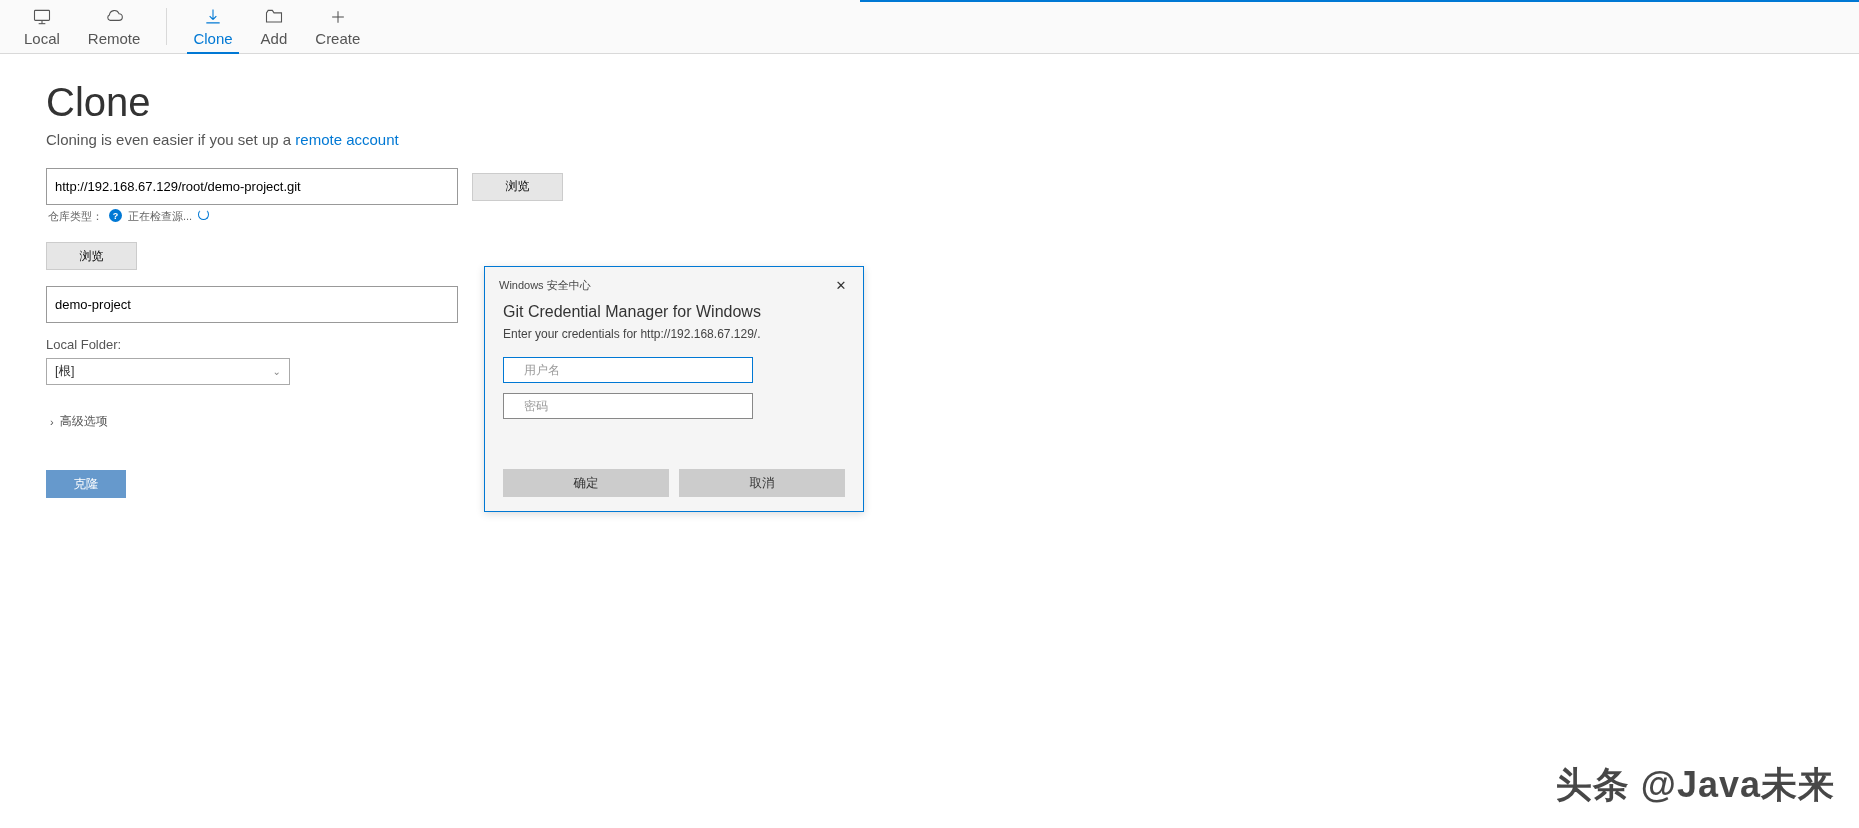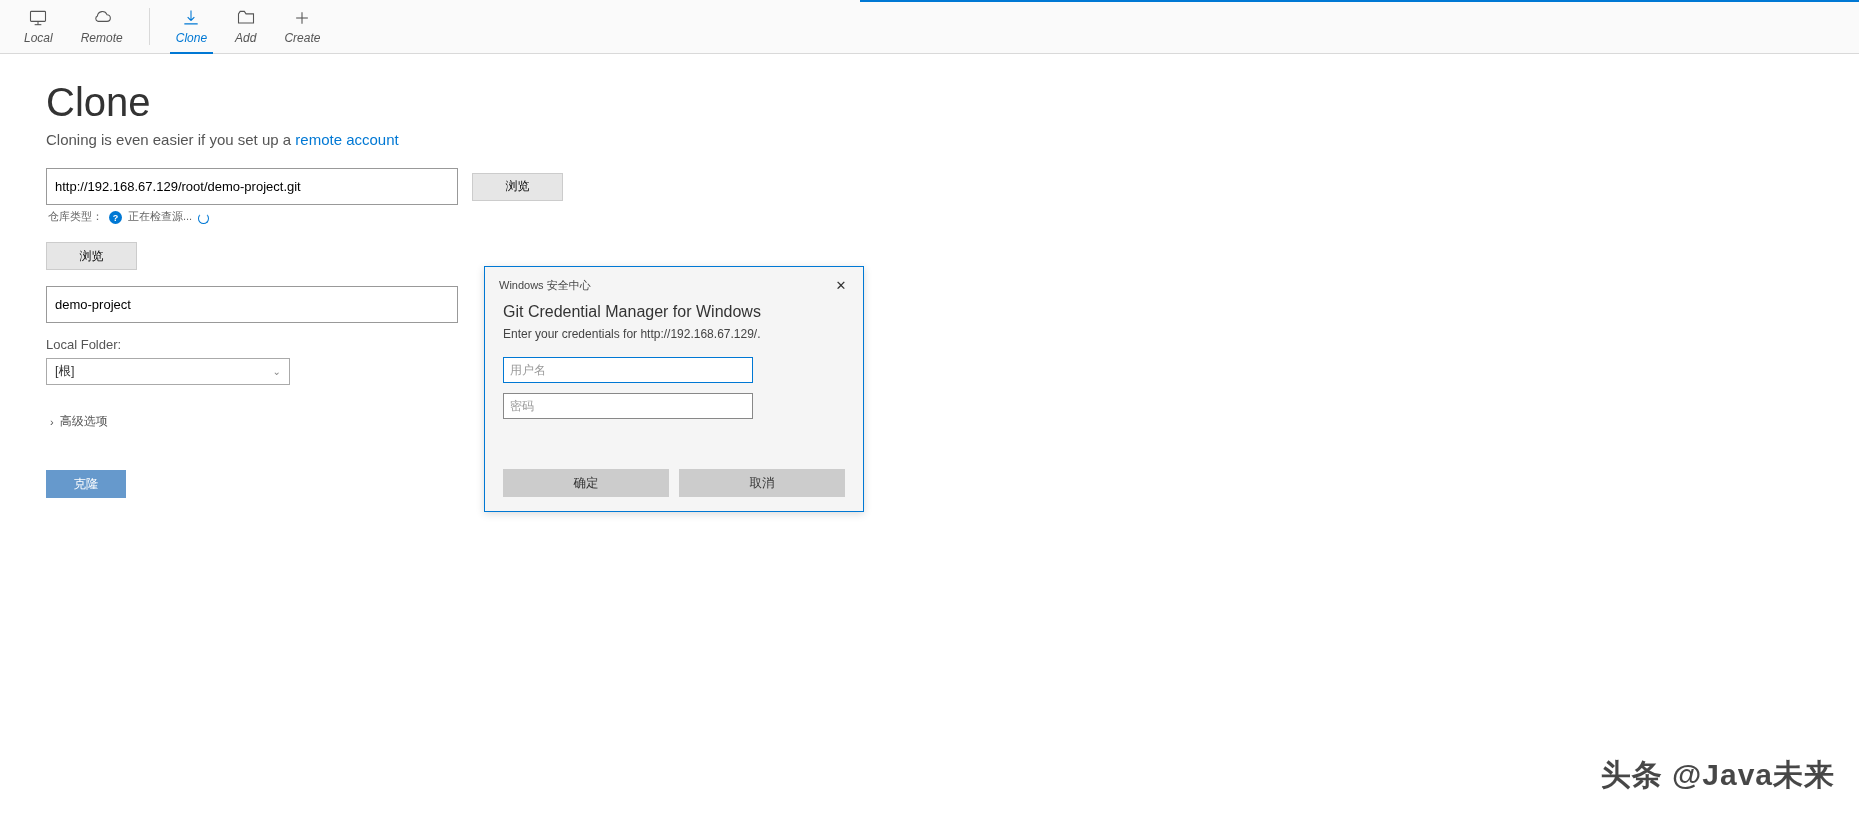--- a/index.html
+++ b/index.html
@@ -24,24 +24,23 @@
     }
     .toolbar-group { display: flex; }
     .toolbar-item {
       display: flex;
       flex-direction: column;
       align-items: center;
       justify-content: center;
       padding: 4px 14px;
       cursor: pointer;
       color: #555;
-      font-size: 12px;
+      font-size: 15px;
       gap: 3px;
       position: relative;
-      font-style: italic;
     }
     .toolbar-item.active { color: #0078d4; }
     .toolbar-item.active::after {
       content: '';
       position: absolute;
       bottom: -1px;
       left: 8px;
       right: 8px;
       height: 2px;
       background: #0078d4;
@@ -65,21 +64,21 @@
     .text-input:focus, .text-input.focused { border-color: #0078d4; }
     .browse-btn {
       width: 91px;
       height: 28px;
       background: #e6e6e6;
       border: 1px solid #ccc;
       font-size: 12px;
       cursor: pointer;
       font-family: inherit;
     }
-    .status-row { font-size: 11px; color: #666; margin-bottom: 18px; display: flex; align-items: flex-end; gap: 6px; padding-left: 2px; }
+    .status-row { font-size: 11px; color: #666; margin-bottom: 18px; display: flex; align-items: flex-start; gap: 6px; padding-left: 2px; }
     .info-icon { display: inline-flex; width: 13px; height: 13px; background: #0078d4; border-radius: 50%; color: #fff; font-size: 9px; align-items: center; justify-content: center; font-weight: bold; }
     .spinner { display: inline-block; width: 11px; height: 11px; border: 1.5px solid #0078d4; border-top-color: transparent; border-radius: 50%; }
     .label { font-size: 13px; color: #555; margin: 14px 0 6px; }
     .select-box {
       width: 244px; height: 27px; border: 1px solid #aaa;
       display: flex; align-items: center; justify-content: space-between;
       padding: 0 8px; font-size: 12.5px; cursor: pointer;
     }
     .chevron { font-size: 10px; color: #888; }
     .expander { display: flex; align-items: center; gap: 6px; font-size: 12px; color: #555; margin-top: 28px; cursor: pointer; padding-left: 4px;}
@@ -100,33 +99,33 @@
     .dialog-header {
       display: flex; justify-content: space-between; align-items: center;
       padding: 6px 10px 2px 14px; font-size: 11px; color: #444; text-align: center;
     }
     .dialog-close { width: 24px; height: 24px; display:flex;align-items:center;justify-content:center; cursor: pointer; font-size: 13px; color: #333;}
     .dialog-body { padding: 4px 18px 12px; }
     .dialog-title { font-size: 16px; color: #333; margin-bottom: 6px; }
     .dialog-text { font-size: 12px; color: #444; margin-bottom: 16px; }
     .dialog-input {
       width: 250px; height: 26px; border: 1px solid #888;
-      padding: 3px 6px; font-size: 12px; font-family: inherit;
+      padding: 3px 20px; font-size: 12px; font-family: inherit;
       margin-bottom: 10px; background: #fff; display: block;
     }
     .dialog-input.focused { border-color: #0078d4; }
     .dialog-input::placeholder { color: #999; }
     .dialog-buttons { display: flex; gap: 10px; padding: 0 18px 14px; margin-top: 28px; }
     .dialog-btn {
       flex: 1; height: 28px; background: #ccc; border: none;
       font-size: 12.5px; cursor: pointer; font-family: inherit; color: #333;
     }
     .watermark {
-      position: absolute; right: 24px; bottom: 32px;
-      font-size: 30px; font-weight: bold; color: rgba(0,0,0,0.72);
+      position: absolute; right: 24px; bottom: 18px;
+      font-size: 36px; font-weight: bold; color: rgba(0,0,0,0.72);
       font-family: "Microsoft YaHei", sans-serif;
       letter-spacing: 1px;
     }
   </style>
 </head>
 <body>
 
 <div class="top-border"></div>
 
 <div class="toolbar">

